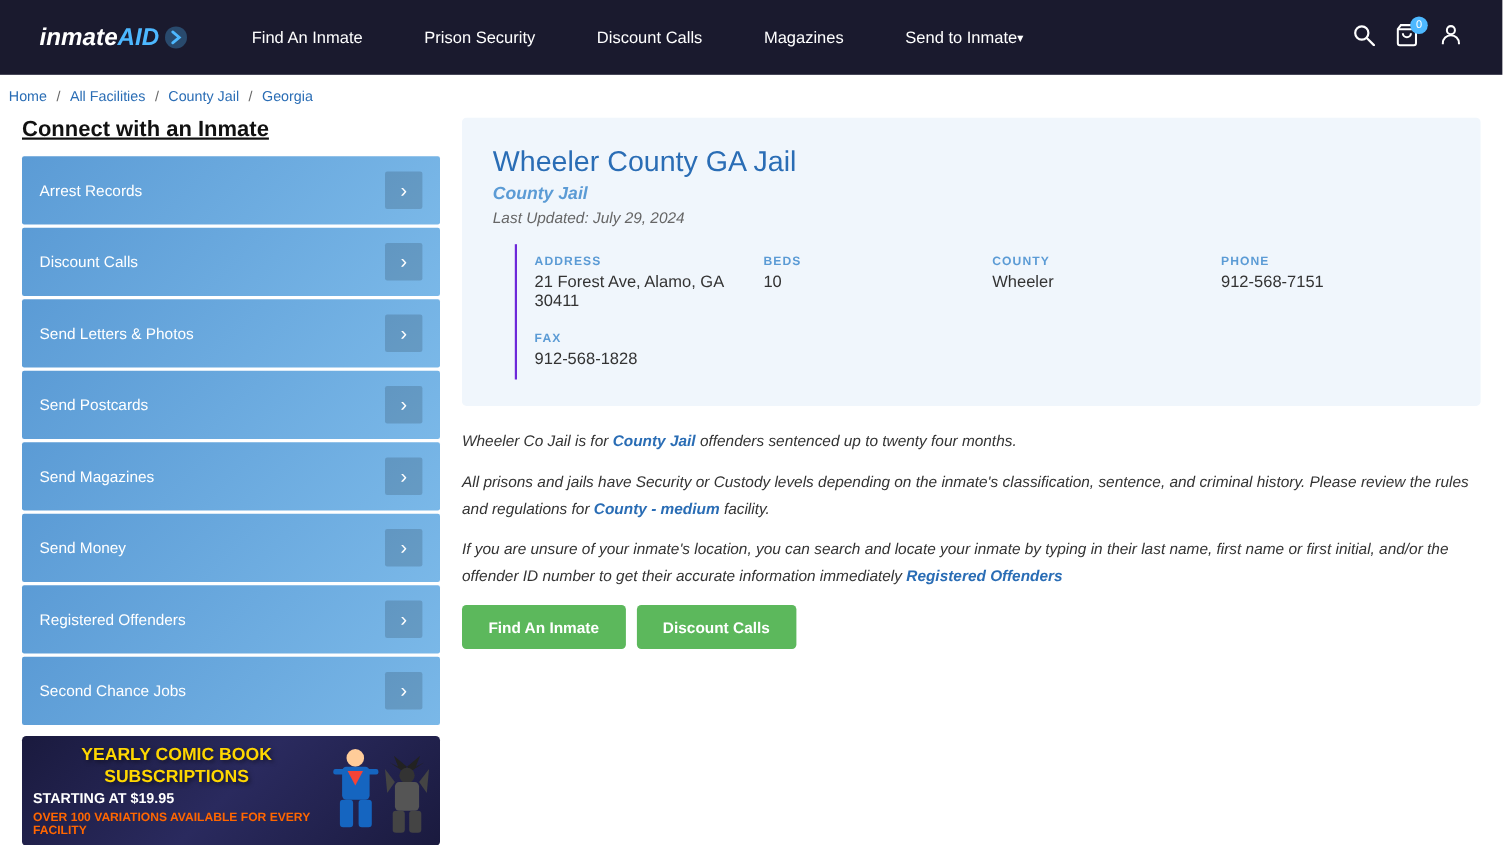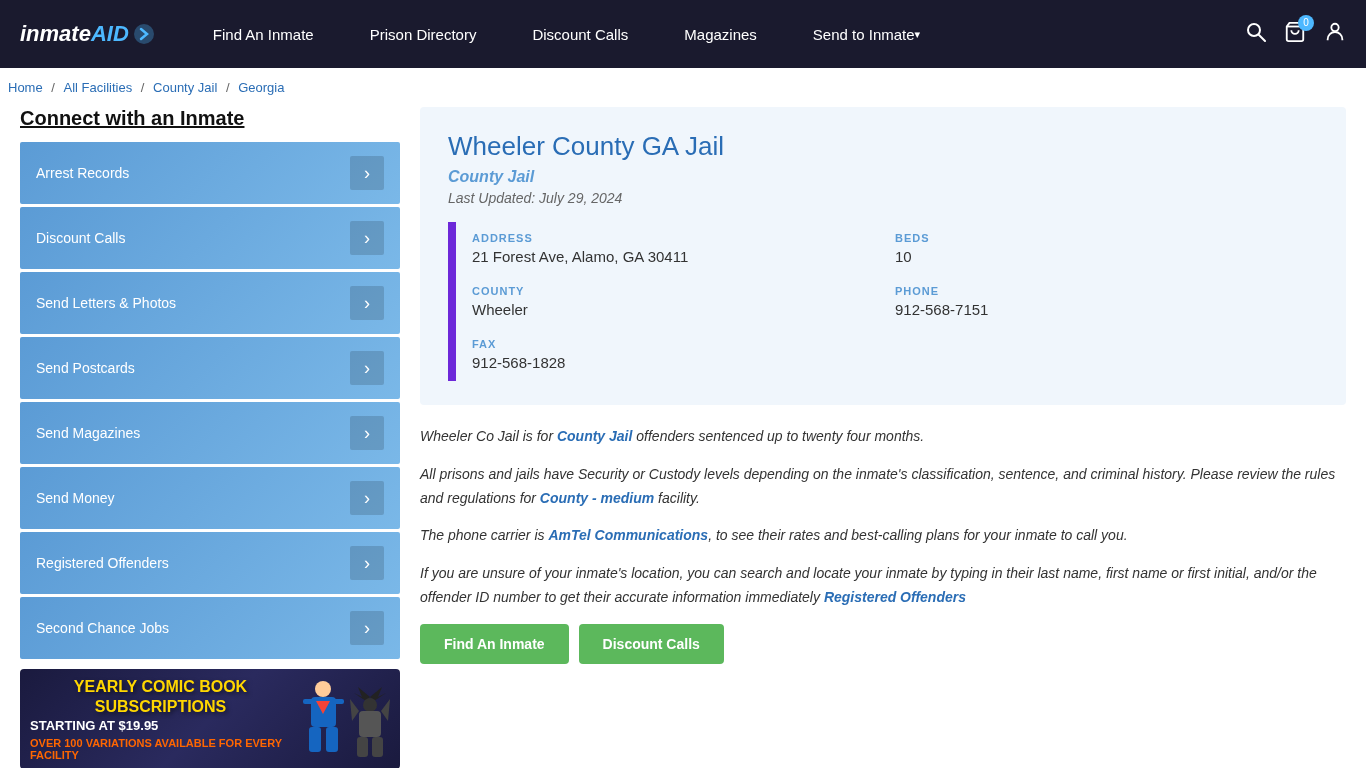--- a/index.html
+++ b/index.html
@@ -3,21 +3,21 @@
   <meta charset="utf-8">
   <style>
     * { box-sizing: border-box; margin: 0; padding: 0; }
     body { font-family: Arial, sans-serif; font-size: 14px; color: #333; background: #fff; }
 
     
     .header {
       background: #1a1a2e;
       display: flex;
       align-items: center;
-      padding: 0 20px;
+      padding: 0 36px;
       height: 68px;
       position: relative;
     }
     .logo-area {
       display: flex;
       align-items: center;
       margin-right: 30px;
     }
     .logo-text {
       color: #fff;
@@ -190,24 +190,25 @@
       margin-bottom: 4px;
     }
     .facility-updated {
       font-size: 14px;
       color: #666;
       font-style: italic;
       margin-bottom: 16px;
     }
     .facility-info-grid {
       display: grid;
-      grid-template-columns: 1fr 1fr;
+      grid-template-columns: 1fr 1fr 1fr 1fr;
       gap: 0;
-      border-left: 8px solid #6d28d9;
+      border-left: 2px solid #6d28d9;
       padding-left: 16px;
+      margin-left: 20px;
     }
     .info-block {
       padding: 10px 16px 10px 0;
     }
     .info-label {
       font-size: 11px;
       font-weight: bold;
       color: #5b9bd5;
       letter-spacing: 1px;
       text-transform: uppercase;
@@ -254,21 +255,21 @@
         <span style="color:#4db8ff; font-style:italic;">AID</span>
       <svg width="22" height="22" viewBox="0 0 22 22" style="margin-left:4px;">
         <circle cx="11" cy="11" r="10" fill="#4db8ff" opacity="0.3"></circle>
         <path d="M8 6 L14 11 L8 16" stroke="#4db8ff" stroke-width="2.5" fill="none" stroke-linecap="round"></path>
       </svg>
     </div>
   </div>
 
   <nav class="nav-links">
     <a class="nav-link">Find An Inmate</a>
-    <a class="nav-link">Prison Directory</a>
+    <a class="nav-link">Prison Security</a>
     <a class="nav-link">Discount Calls</a>
     <a class="nav-link">Magazines</a>
     <a class="nav-link with-arrow">Send to Inmate</a>
   </nav>
 
   <div class="nav-icons">
     <button class="nav-icon-btn">
       <svg width="20" height="20" viewBox="0 0 20 20" fill="none">
         <circle cx="8" cy="8" r="6" stroke="#fff" stroke-width="2"></circle>
         <line x1="13" y1="13" x2="19" y2="19" stroke="#fff" stroke-width="2" stroke-linecap="round"></line>
@@ -405,23 +406,20 @@
     </div>
 
     <p class="desc-text">
       <span>Wheeler Co Jail is for </span><a href="#">County Jail</a><span> offenders sentenced up to twenty four months.</span>
     </p>
 
     <p class="desc-text">
       <span>All prisons and jails have Security or Custody levels depending on the inmate's classification, sentence, and criminal history. Please review the rules and regulations for </span><a href="#">County - medium</a><span> facility.</span>
     </p>
 
-    <p class="desc-text">
-      <span>The phone carrier is </span><a href="#">AmTel Communications</a><span>, to see their rates and best-calling plans for your inmate to call you.</span>
-    </p>
 
     <p class="desc-text">
       <span>If you are unsure of your inmate's location, you can search and locate your inmate by typing in their last name, first name or first initial, and/or the offender ID number to get their accurate information immediately </span><a href="#">Registered Offenders</a>
     </p>
 
     <div class="action-buttons">
       <button class="action-btn">Find An Inmate</button>
       <button class="action-btn">Discount Calls</button>
     </div>
   </main>

